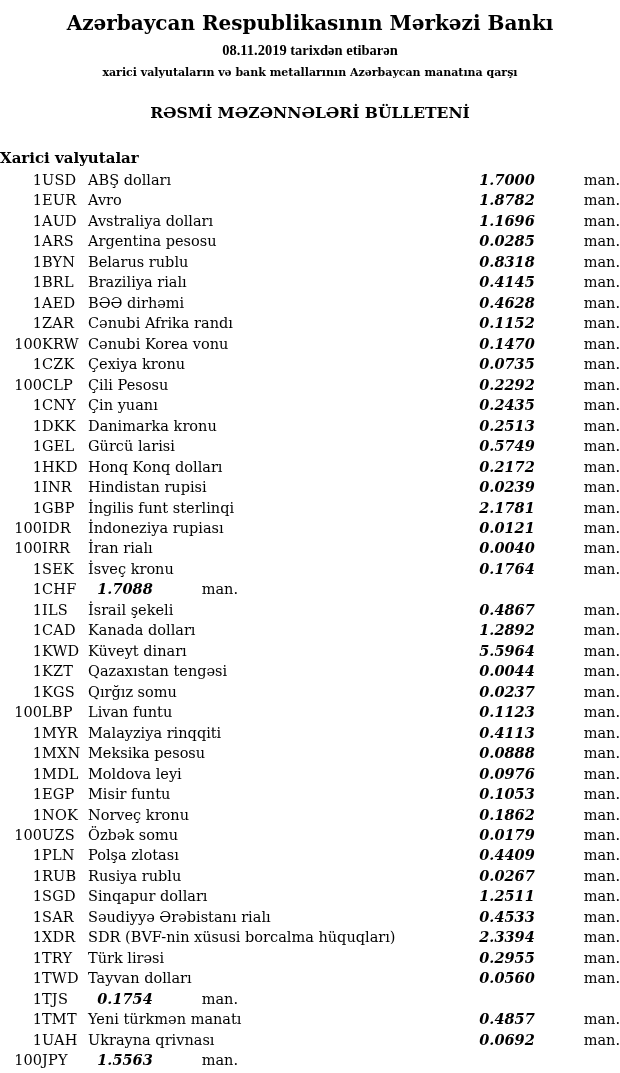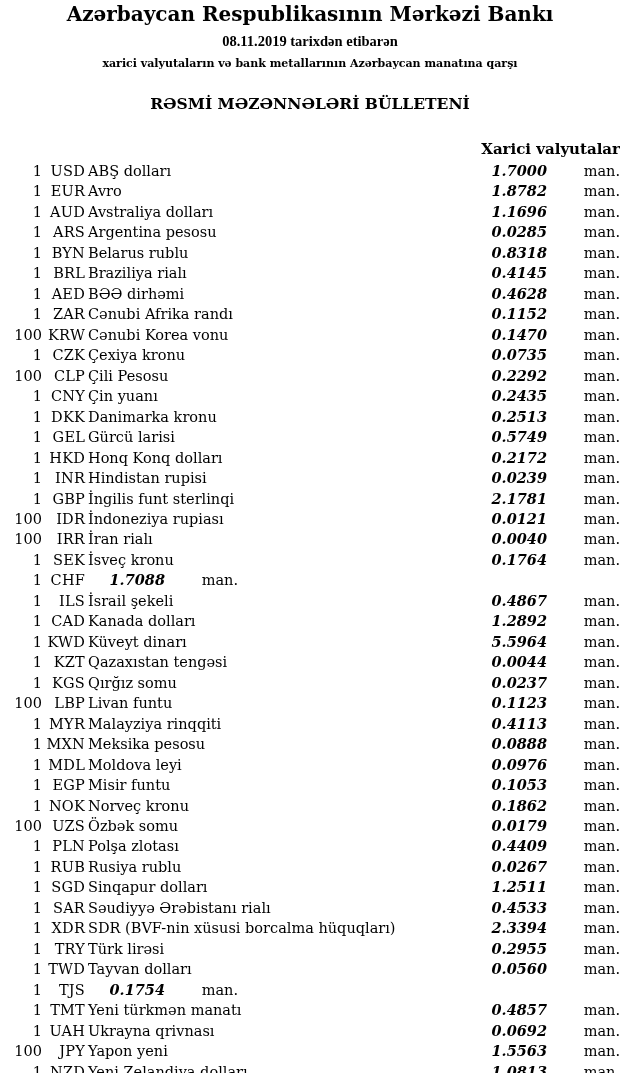--- a/index.html
+++ b/index.html
@@ -5,42 +5,42 @@
   html, body { margin: 0; padding: 0; background: #ffffff; }
   .page {
     position: relative;
     width: 620px;
     height: 1073px;
     background: #ffffff;
     color: #000000;
     font-family: "DejaVu Serif", "Liberation Serif", serif;
     overflow: hidden;
   }
-  .header { text-align: center; padding-top: 2px; }
+  .header { text-align: center; padding-top: 11px; }
   .bank-name   { font-size: 20px;   font-weight: bold; line-height: 25px; }
   .date-line   { font-size: 14.5px; font-weight: bold; line-height: 17px; margin-top: 6px; font-family: Liberation Serif, serif; }
   .subtitle-line { font-size: 11px; font-weight: bold; line-height: 17px; margin-top: 5px; }
   .bulletin-title { font-size: 15.5px; font-weight: bold; line-height: 19px; margin-top: 22px; }
   .section-title {
-    font-size: 15px; font-weight: bold; text-align: right;
+    font-size: 15px; font-weight: bold; text-align: left;
     margin-top: 27px; line-height: 18px;
   }
   .rows { margin-top: 3px; }
   .row {
     display: flex;
     align-items: baseline;
     height: 20.47px;
     line-height: 20.47px;
     font-size: 14.5px;
     white-space: nowrap;
   }
   .qty  { flex: 0 0 auto; width: 42px; text-align: right; }
-  .code { flex: 0 0 auto; width: 43px; text-align: right; letter-spacing: 0.2px; }
+  .code { flex: 0 0 auto; width: 43px; text-align: left; letter-spacing: 0.2px; }
   .name { flex: 1 1 auto; padding-left: 3px; overflow: hidden; }
-  .rate { flex: 0 0 auto; width: 80px; text-align: right; font-weight: bold; font-style: italic; }
+  .rate { flex: 0 0 auto; width: 80px; text-align: center; font-weight: bold; font-style: italic; }
   .unit { flex: 0 0 auto; width: 73px; box-sizing: border-box; padding-left: 13px; text-align: right; }
 </style>
 </head>
 <body>
 
 <div class="page">
   <div class="header">
     <div class="bank-name">Azərbaycan Respublikasının Mərkəzi Bankı</div>
     <div class="date-line">08.11.2019 tarixdən etibarən</div>
     <div class="subtitle-line">xarici valyutaların və bank metallarının Azərbaycan manatına qarşı</div>
@@ -345,21 +345,20 @@
       <div class="row">
         <span class="qty">1</span>
         <span class="code">UAH</span>
         <span class="name">Ukrayna qrivnası</span>
         <span class="rate">0.0692</span>
         <span class="unit">man.</span>
       </div>
       <div class="row">
         <span class="qty">100</span>
         <span class="code">JPY</span>
-        <span class="name">Yapon yeni</span>
         <span class="rate">1.5563</span>
         <span class="unit">man.</span>
       </div>
       <div class="row">
         <span class="qty">1</span>
         <span class="code">NZD</span>
         <span class="name">Yeni Zelandiya dolları</span>
         <span class="rate">1.0813</span>
         <span class="unit">man.</span>
       </div>

